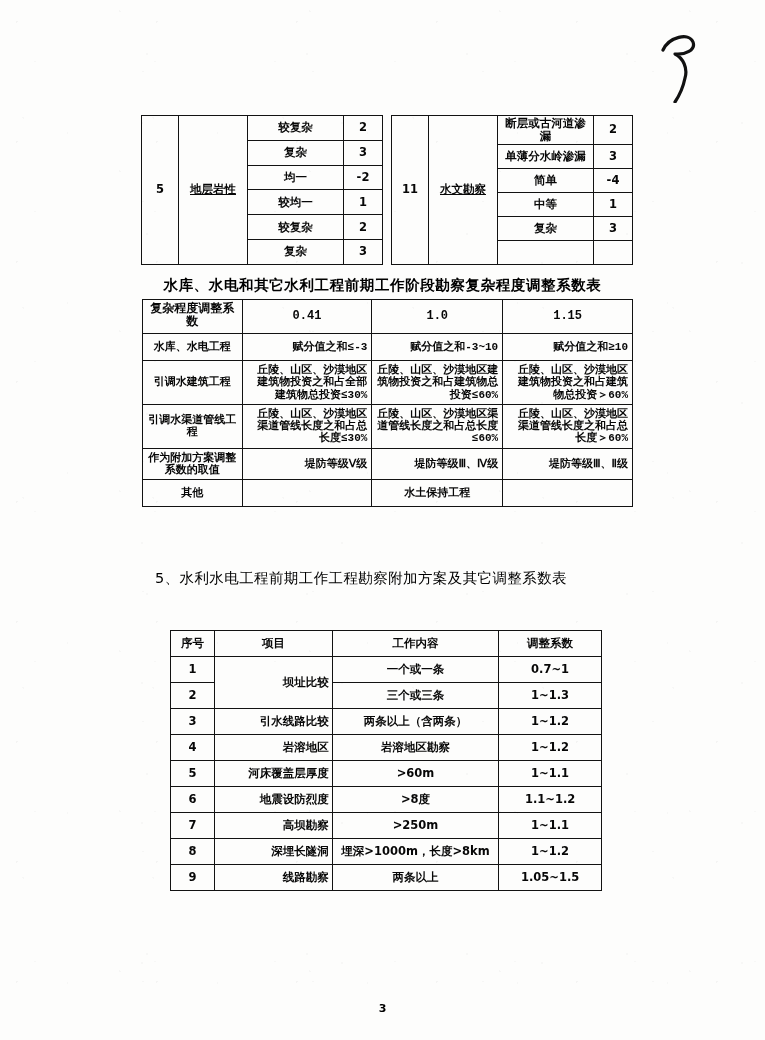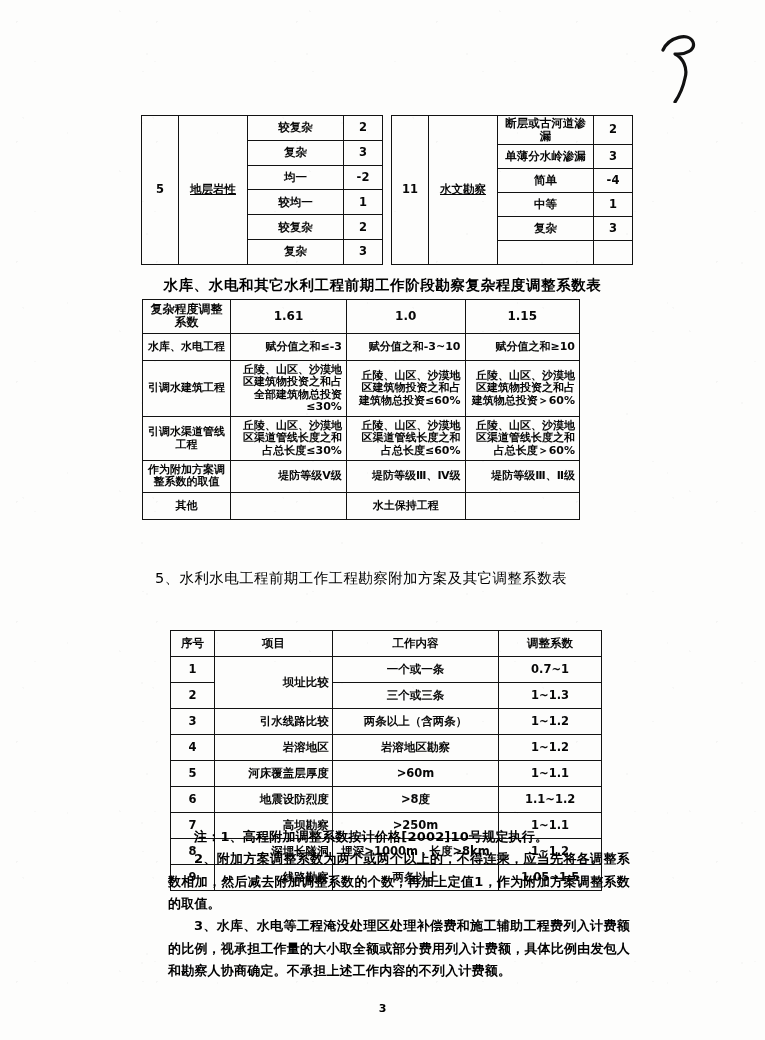--- a/index.html
+++ b/index.html
@@ -87,22 +87,23 @@
     text-align: center;
     font-size: 14.5px;
     font-weight: bold;
     letter-spacing: .6px;
     font-family: "DejaVu Sans", sans-serif;
   }
   table.tbl2 {
     position: absolute;
     left: 142px;
     top: 299px;
-    width: 438px;
+    width: 491px;
     font-size: 11px;
+    font-family: Liberation Mono, monospace;
   }
   table.tbl2 td {
     height: 20px;
     padding: 3px 4px;
   }
   table.tbl2 td.lead { width: 96px; }
   table.tbl2 td.body { width: 128px; text-align: right; }
   table.tbl2 td.ctr { text-align: center; }
   table.tbl2 tr.coef td { height: 19px; font-size: 12px; }
 
@@ -230,21 +231,21 @@
       </tbody>
     </table>
   </div>
 
   <div class="t2-title">水库、水电和其它水利工程前期工作阶段勘察复杂程度调整系数表</div>
 
   <table class="doc tbl2">
     <tbody>
       <tr class="coef">
         <td class="lead">复杂程度调整系数</td>
-        <td class="body ctr">1.61</td>
+        <td class="body ctr">0.41</td>
         <td class="body ctr">1.0</td>
         <td class="body ctr">1.15</td>
       </tr>
 
       <tr>
         <td class="lead">水库、水电工程</td>
         <td class="body">赋分值之和≤-3</td>
         <td class="body">赋分值之和-3~10</td>
         <td class="body">赋分值之和≥10</td>
       </tr>
@@ -340,20 +341,15 @@
       </tr>
       <tr>
         <td>9</td>
         <td class="item-cell">线路勘察</td>
         <td>两条以上</td>
         <td>1.05~1.5</td>
       </tr>
     </tbody>
   </table>
 
-  <div class="notes">
-    <p class="indent"><span>注：</span><span>1、高程附加调整系数按计价格[2002]10号规定执行。</span></p>
-    <p class="indent">2、附加方案调整系数为两个或两个以上的，不得连乘，应当先将各调整系数相加，然后减去附加调整系数的个数，再加上定值1，作为附加方案调整系数的取值。</p>
-    <p class="indent">3、水库、水电等工程淹没处理区处理补偿费和施工辅助工程费列入计费额的比例，视承担工作量的大小取全额或部分费用列入计费额，具体比例由发包人和勘察人协商确定。不承担上述工作内容的不列入计费额。</p>
-  </div>
 
   <div class="page-no">3</div>
 </div>
 
 </body></html>

